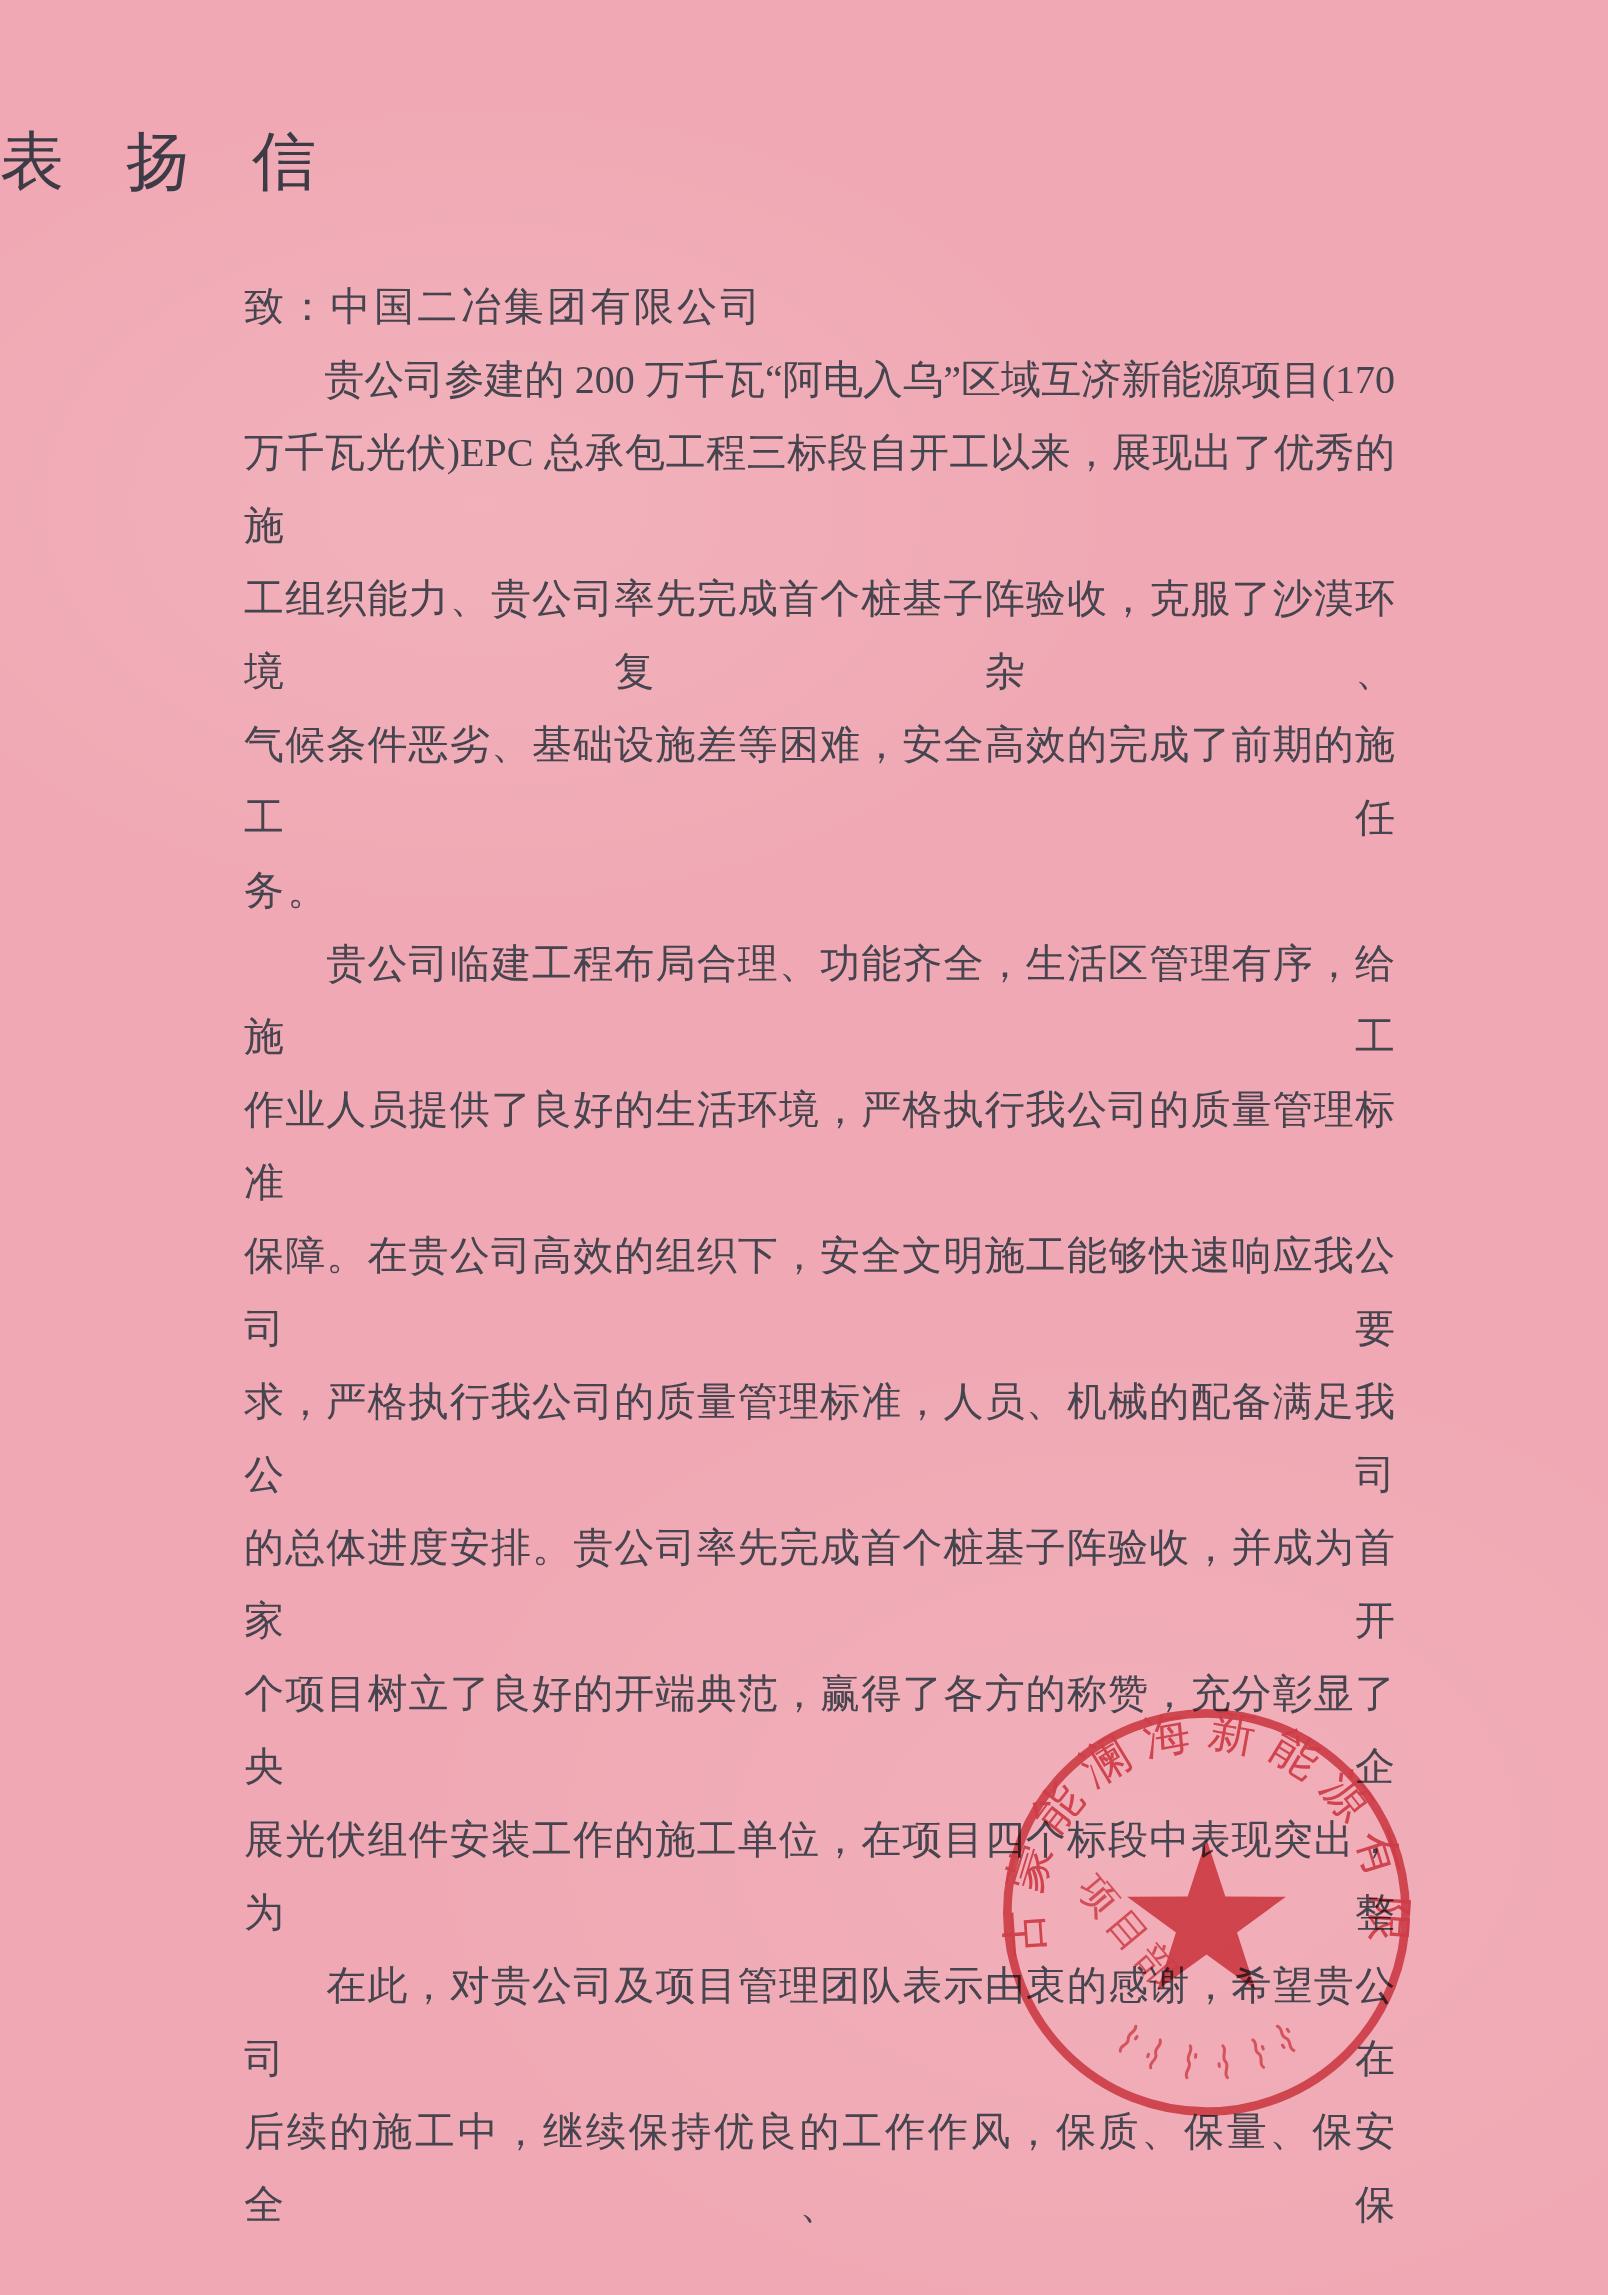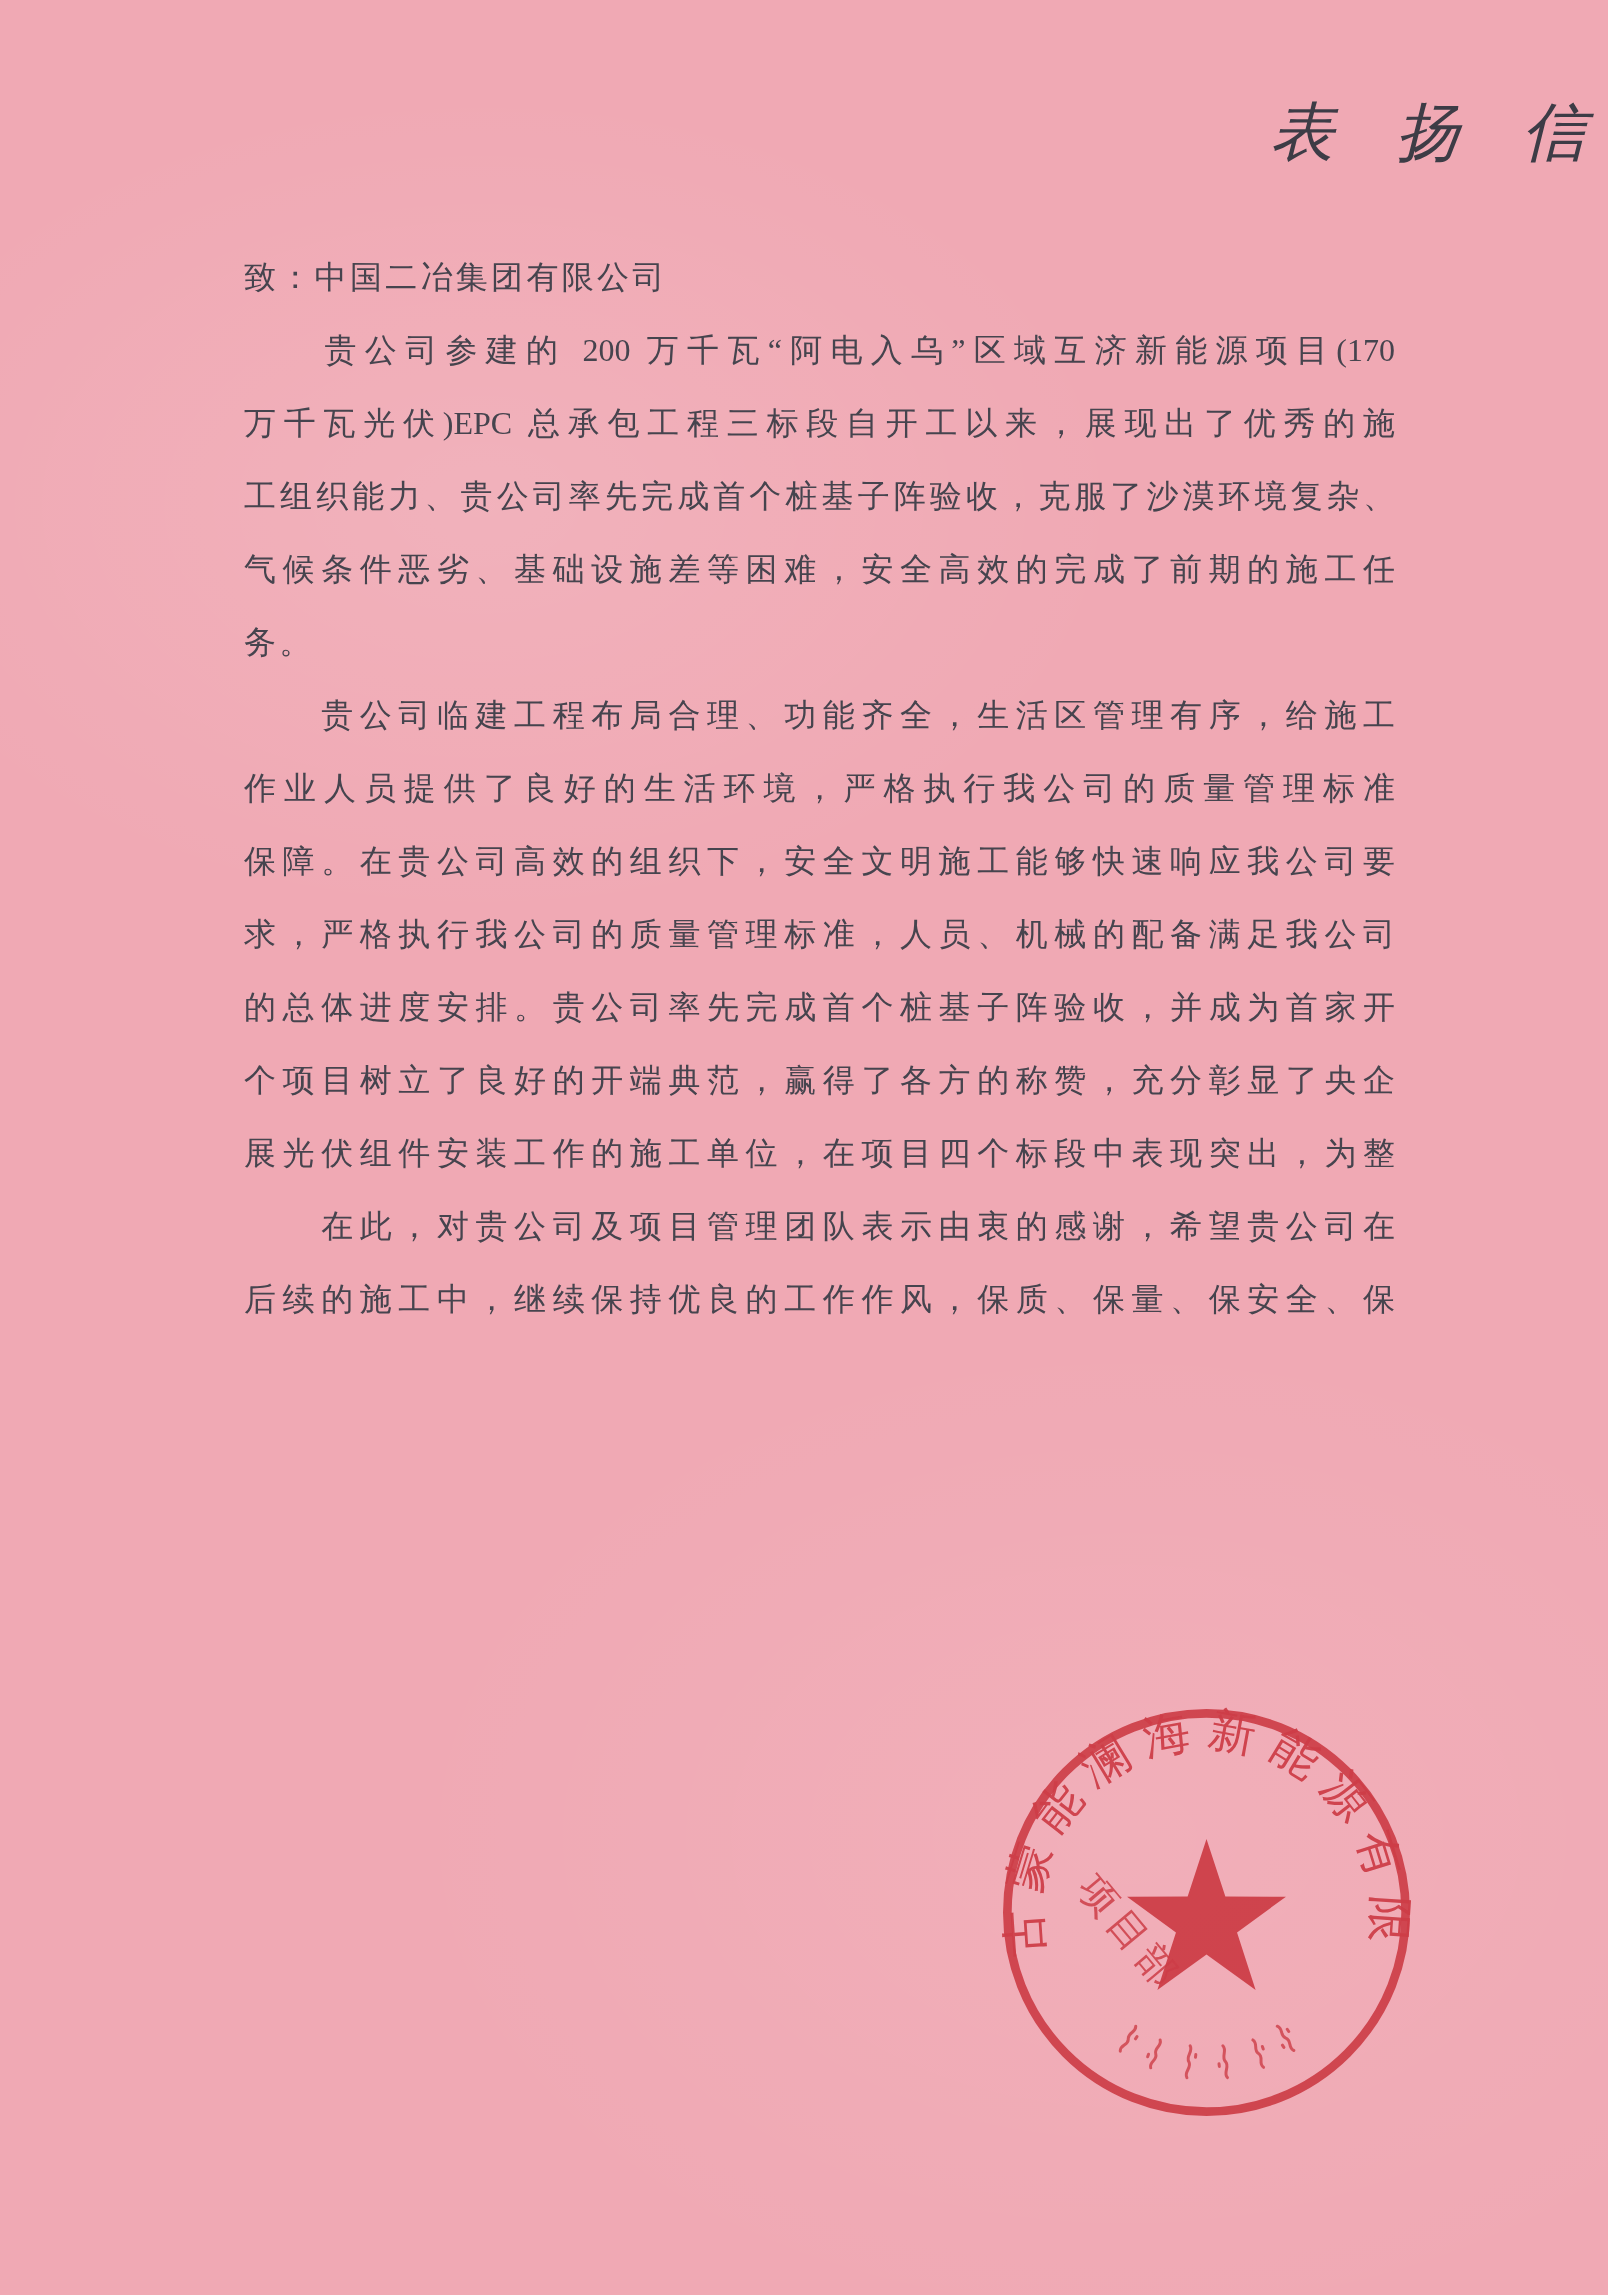--- a/index.html
+++ b/index.html
@@ -11,35 +11,34 @@
     position: relative;
     overflow: hidden;
   }
   .page {
     position: absolute; inset: 0;
     background:
       radial-gradient(935px 601px at 30% 22%, rgba(255,255,255,0.10), rgba(255,255,255,0) 70%),
       radial-gradient(1069px 735px at 70% 80%, rgba(255,255,255,0.07), rgba(255,255,255,0) 70%);
   }
   .title {
-    padding-top: 89px;
-    text-align: right;
+    padding-top: 118px;
+    text-align: left;
     font-size: 64px;
     letter-spacing: 23px;
     font-weight: 500;
     color: #3d3c46;
-    font-style: italic;
   }
   .body-text {
     margin-top: 65px;
     padding-left: 244px;
     padding-right: 214px;
   }
   .line {
-    font-size: 32px;
+    font-size: 40px;
     line-height: 73px;
     white-space: nowrap;
     letter-spacing: 3.3px;
   }
   .line.justify {
     white-space: normal;
     text-align: justify;
     text-align-last: justify;
     letter-spacing: 0;
   }

